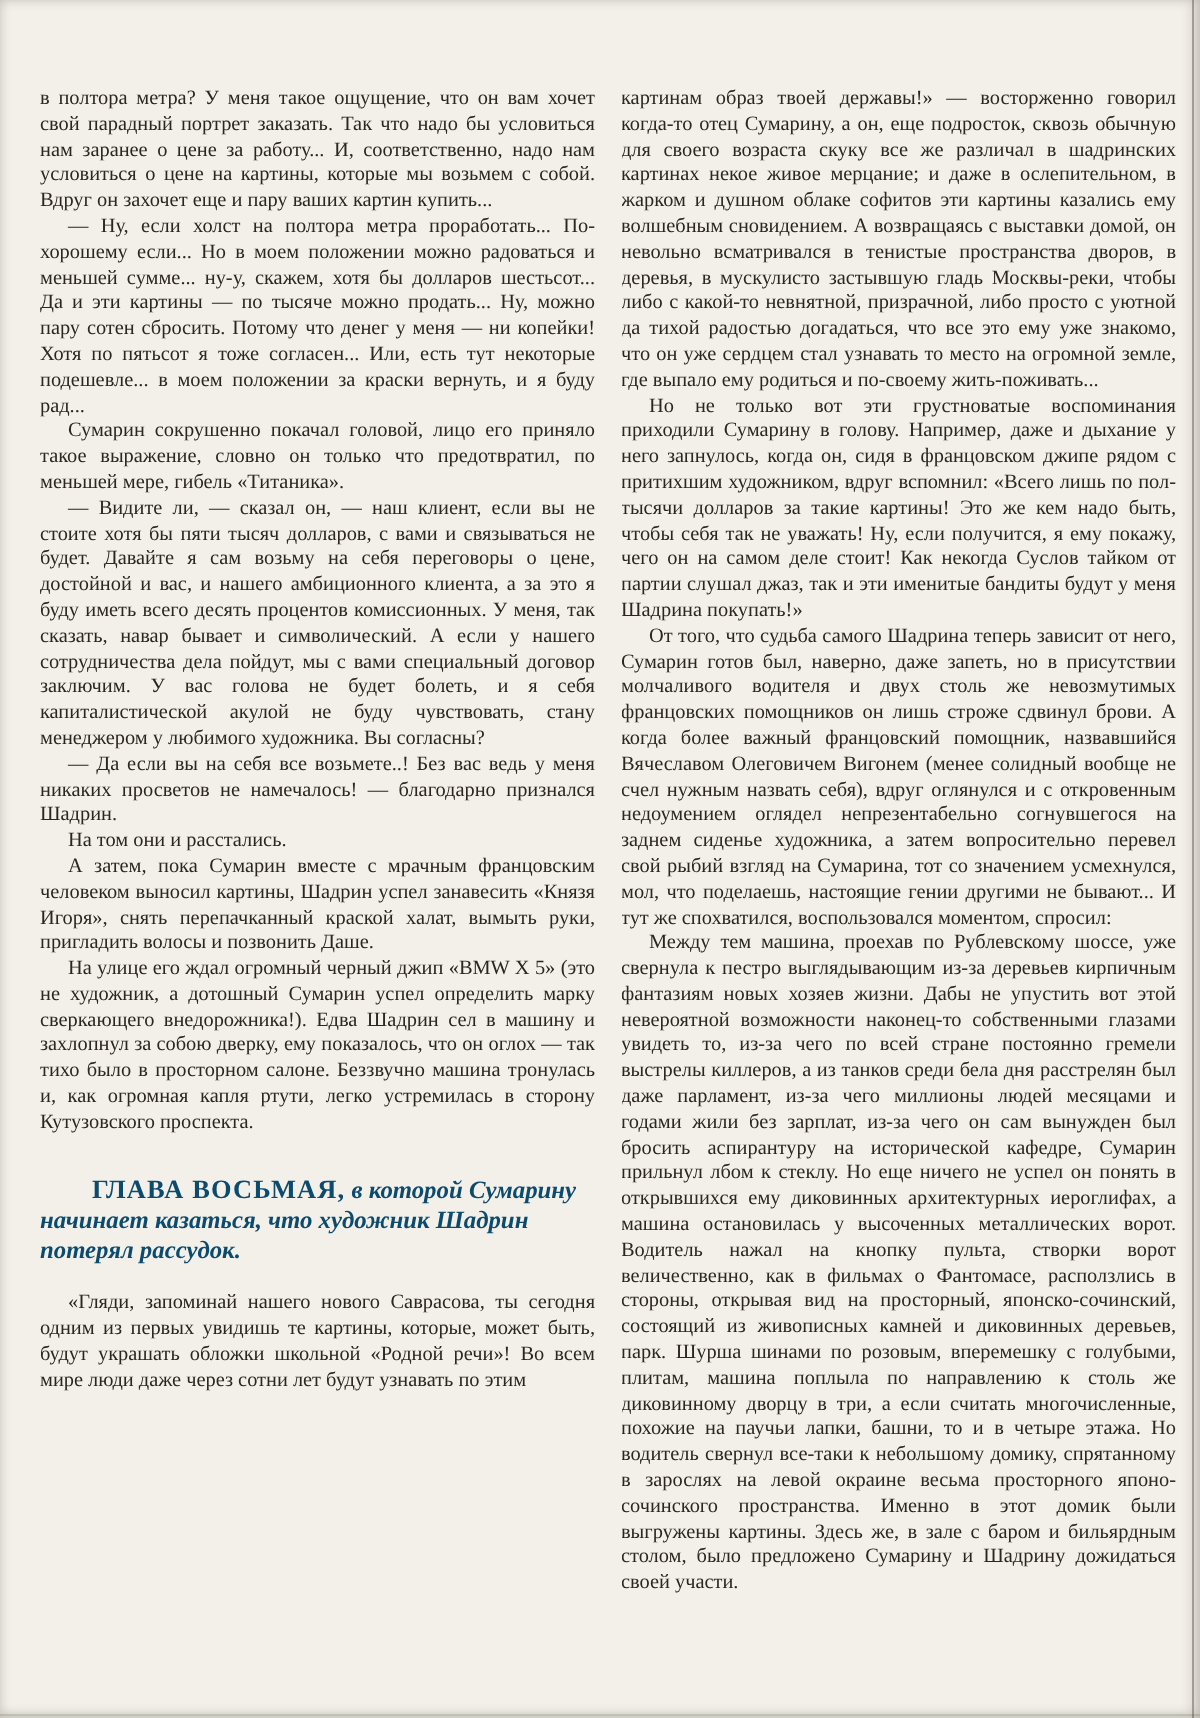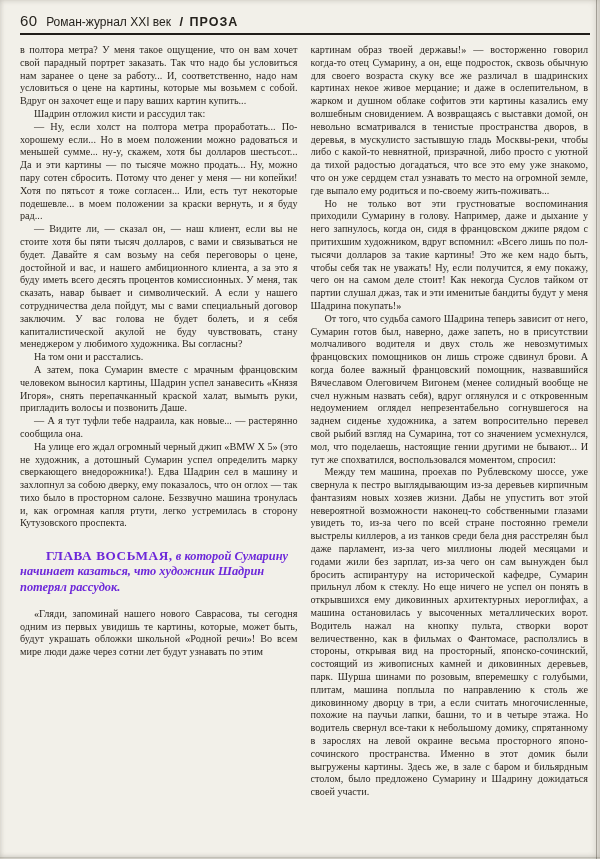--- a/index.html
+++ b/index.html
@@ -30,53 +30,47 @@
     text-align:justify;
     overflow:hidden;
   }
   p.para{margin:0;text-indent:14px;}
   p.para.noindent{text-indent:0;}
   .chapter{
     margin:18px 0 13px;
     font-weight:bold;
     font-size:12.4px;line-height:15.2px;
     text-indent:26px;text-align:left;
-    color:#6d28d9;
+    color:#0c4a6e;
   }
   .chapter-lead{font-style:normal;letter-spacing:.6px;font-size:13.2px;}
   .chapter-rest{font-style:italic;}
   .scan-edge-right{
     position:absolute;top:0;right:3px;bottom:0;width:1px;
     background:rgba(60,54,46,.38);
   }
   .scan-edge-bottom{
     position:absolute;left:0;right:0;bottom:1px;height:1px;
     background:rgba(60,54,46,.14);
   }
 </style>
 </head>
 <body>
 
 <div class="page">
-  <header class="pagehead">
-    <span class="pagenum">60</span>
-    <span class="journal">Роман-журнал XXI век</span>
-    <span class="sep">/</span>
-    <span class="section">ПРОЗА</span>
-  </header>
 
   <div class="columns">
     <div class="col" id="col-left">
         <p class="para noindent">в полтора метра? У меня такое ощущение, что он вам хочет свой парадный портрет заказать. Так что надо бы условиться нам заранее о цене за работу... И, соответственно, надо нам условиться о цене на картины, которые мы возьмем с собой. Вдруг он захочет еще и пару ваших картин купить...</p>
-        <p class="para">Шадрин отложил кисти и рассудил так:</p>
         <p class="para">— Ну, если холст на полтора метра проработать... По-хорошему если... Но в моем положении можно радоваться и меньшей сумме... ну-у, скажем, хотя бы долларов шестьсот... Да и эти картины — по тысяче можно продать... Ну, можно пару сотен сбросить. Потому что денег у меня — ни копейки! Хотя по пятьсот я тоже согласен... Или, есть тут некоторые подешевле... в моем положении за краски вернуть, и я буду рад...</p>
+        <p class="para">Сумарин сокрушенно покачал головой, лицо его приняло такое выражение, словно он только что предотвратил, по меньшей мере, гибель «Титаника».</p>
         <p class="para">— Видите ли, — сказал он, — наш клиент, если вы не стоите хотя бы пяти тысяч долларов, с вами и связываться не будет. Давайте я сам возьму на себя переговоры о цене, достойной и вас, и нашего амбиционного клиента, а за это я буду иметь всего десять процентов комиссионных. У меня, так сказать, навар бывает и символический. А если у нашего сотрудничества дела пойдут, мы с вами специальный договор заключим. У вас голова не будет болеть, и я себя капиталистической акулой не буду чувствовать, стану менеджером у любимого художника. Вы согласны?</p>
+        <p class="para">— Да если вы на себя все возьмете..! Без вас ведь у меня никаких просветов не намечалось! — благодарно признался Шадрин.</p>
         <p class="para">На том они и расстались.</p>
         <p class="para">А затем, пока Сумарин вместе с мрачным францовским человеком выносил картины, Шадрин успел занавесить «Князя Игоря», снять перепачканный краской халат, вымыть руки, пригладить волосы и позвонить Даше.</p>
-        <p class="para">— А я тут туфли тебе надраила, как новые... — растерянно сообщила она.</p>
         <p class="para">На улице его ждал огромный черный джип «BMW X 5» (это не художник, а дотошный Сумарин успел определить марку сверкающего внедорожника!). Едва Шадрин сел в машину и захлопнул за собою дверку, ему показалось, что он оглох — так тихо было в просторном салоне. Беззвучно машина тронулась и, как огромная капля ртути, легко устремилась в сторону Кутузовского проспекта.</p>
         <div class="chapter"><span class="chapter-lead">ГЛАВА ВОСЬМАЯ,</span><span class="chapter-rest"> в которой Сумарину начинает казаться, что художник Шадрин потерял рассудок.</span></div>
         <p class="para">«Гляди, запоминай нашего нового Саврасова, ты сегодня одним из первых увидишь те картины, которые, может быть, будут украшать обложки школьной «Родной речи»! Во всем мире люди даже через сотни лет будут узнавать по этим</p>
       </div>
     <div class="col" id="col-right">
         <p class="para noindent">картинам образ твоей державы!» — восторженно говорил когда-то отец Сумарину, а он, еще подросток, сквозь обычную для своего возраста скуку все же различал в шадринских картинах некое живое мерцание; и даже в ослепительном, в жарком и душном облаке софитов эти картины казались ему волшебным сновидением. А возвращаясь с выставки домой, он невольно всматривался в тенистые пространства дворов, в деревья, в мускулисто застывшую гладь Москвы-реки, чтобы либо с какой-то невнятной, призрачной, либо просто с уютной да тихой радостью догадаться, что все это ему уже знакомо, что он уже сердцем стал узнавать то место на огромной земле, где выпало ему родиться и по-своему жить-поживать...</p>
         <p class="para">Но не только вот эти грустноватые воспоминания приходили Сумарину в голову. Например, даже и дыхание у него запнулось, когда он, сидя в францовском джипе рядом с притихшим художником, вдруг вспомнил: «Всего лишь по пол-тысячи долларов за такие картины! Это же кем надо быть, чтобы себя так не уважать! Ну, если получится, я ему покажу, чего он на самом деле стоит! Как некогда Суслов тайком от партии слушал джаз, так и эти именитые бандиты будут у меня Шадрина покупать!»</p>
         <p class="para">От того, что судьба самого Шадрина теперь зависит от него, Сумарин готов был, наверно, даже запеть, но в присутствии молчаливого водителя и двух столь же невозмутимых францовских помощников он лишь строже сдвинул брови. А когда более важный францовский помощник, назвавшийся Вячеславом Олеговичем Вигонем (менее солидный вообще не счел нужным назвать себя), вдруг оглянулся и с откровенным недоумением оглядел непрезентабельно согнувшегося на заднем сиденье художника, а затем вопросительно перевел свой рыбий взгляд на Сумарина, тот со значением усмехнулся, мол, что поделаешь, настоящие гении другими не бывают... И тут же спохватился, воспользовался моментом, спросил:</p>
         <p class="para">Между тем машина, проехав по Рублевскому шоссе, уже свернула к пестро выглядывающим из-за деревьев кирпичным фантазиям новых хозяев жизни. Дабы не упустить вот этой невероятной возможности наконец-то собственными глазами увидеть то, из-за чего по всей стране постоянно гремели выстрелы киллеров, а из танков среди бела дня расстрелян был даже парламент, из-за чего миллионы людей месяцами и годами жили без зарплат, из-за чего он сам вынужден был бросить аспирантуру на исторической кафедре, Сумарин прильнул лбом к стеклу. Но еще ничего не успел он понять в открывшихся ему диковинных архитектурных иероглифах, а машина остановилась у высоченных металлических ворот. Водитель нажал на кнопку пульта, створки ворот величественно, как в фильмах о Фантомасе, расползлись в стороны, открывая вид на просторный, японско-сочинский, состоящий из живописных камней и диковинных деревьев, парк. Шурша шинами по розовым, вперемешку с голубыми, плитам, машина поплыла по направлению к столь же диковинному дворцу в три, а если считать многочисленные, похожие на паучьи лапки, башни, то и в четыре этажа. Но водитель свернул все-таки к небольшому домику, спрятанному в зарослях на левой окраине весьма просторного японо-сочинского пространства. Именно в этот домик были выгружены картины. Здесь же, в зале с баром и бильярдным столом, было предложено Сумарину и Шадрину дожидаться своей участи.</p>
       </div>

